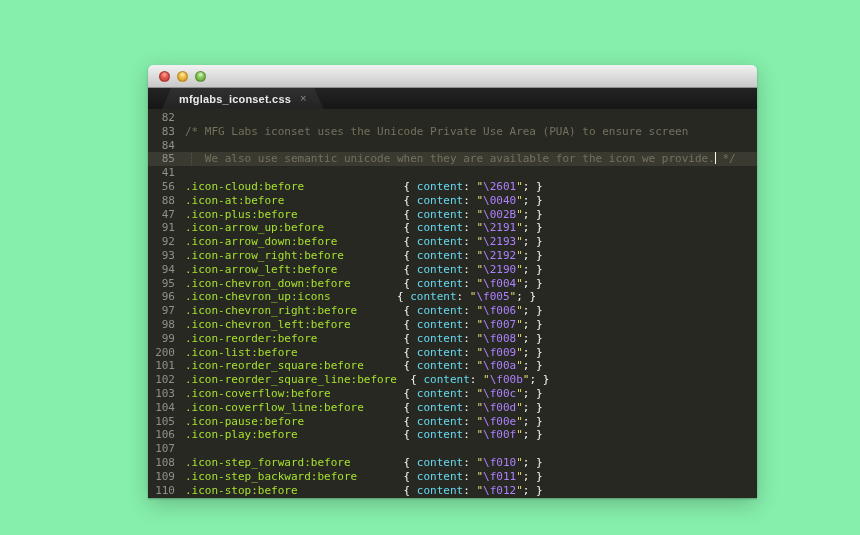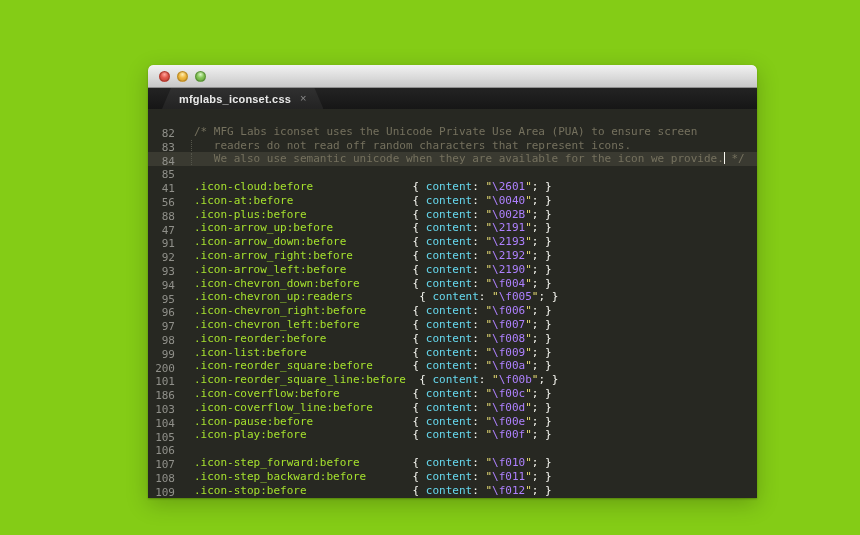--- a/index.html
+++ b/index.html
@@ -1,17 +1,17 @@
 <!DOCTYPE html>
 <html style="--editor-bg: #272822; --gutter: #90908a; --active-bg: #3a3a31; --green: #a6e22e; --cyan: #66d9ef; --yellow: #e6db74; --purple: #ae81ff; --punct: #f8f8f2; --comment: #75715e;"><head>
 <meta charset="utf-8">
 <style>
   html,body{margin:0;padding:0;}
   body{width:860px;height:535px;overflow:hidden;font-family:"Liberation Sans",sans-serif;}
-  .stage{position:relative;width:860px;height:535px;background:#84cc16;}
+  .stage{position:relative;width:860px;height:535px;background:#86efac;}
   .window{position:absolute;left:148px;top:65px;width:609px;height:433px;
     border-radius:5px 5px 0 0;overflow:hidden;
     box-shadow:0 6px 22px rgba(0,0,0,.22),0 1px 2px rgba(0,0,0,.25);}
   
   .titlebar{height:22px;background:linear-gradient(#f2f2f2,#c8c8c8);
     border-bottom:1px solid #8f8f8f;display:flex;align-items:center;padding-left:11px;
     border-radius:5px 5px 0 0;}
   .lights{display:flex;gap:7px;}
   .light{width:11px;height:11px;border-radius:50%;box-shadow:inset 0 0 1px rgba(0,0,0,.4);}
   .light.red{background:radial-gradient(circle at 50% 28%,#ffa49c 0%,#e1574c 45%,#c64237 100%);border:1px solid rgba(150,40,30,.55);}
@@ -24,22 +24,22 @@
     clip-path:polygon(0 100%,9px 0,calc(100% - 9px) 0,100% 100%);
     background:linear-gradient(#303030,#232323);}
   .tab-label{font-size:11px;font-weight:bold;color:#e9e9e9;letter-spacing:.2px;}
   .tab-close{font-size:11px;color:#8b8b8b;cursor:pointer;line-height:1;}
   
   .editor{height:390px;background:var(--editor-bg,#272822);overflow:hidden;
     font-family:"DejaVu Sans Mono",monospace;font-size:11px;line-height:13.8px;
     padding-top:2px;color:var(--punct,#f8f8f2);}
   .row{display:flex;height:13.8px;white-space:pre;}
   .row.active{background:var(--active-bg,#3a3a31);}
-  .gutter{width:27px;flex:0 0 27px;text-align:right;color:var(--gutter,#90908a);user-select:none;margin-top:16px;}
-  .code{padding-left:19px;position:relative;text-align:center;}
+  .gutter{width:27px;flex:0 0 27px;text-align:right;color:var(--gutter,#90908a);user-select:none;}
+  .code{padding-left:10px;position:relative;text-align:center;}
   .row.guide .code::before{content:"";position:absolute;left:16px;top:1px;bottom:1px;
     border-left:1px dotted #54554a;}
   .t-sel{color:var(--green,#a6e22e);}
   .t-prop{color:var(--cyan,#66d9ef);}
   .t-str{color:var(--yellow,#e6db74);}
   .t-esc{color:var(--purple,#ae81ff);}
   .t-pun{color:var(--punct,#f8f8f2);}
   .t-com{color:var(--comment,#75715e);}
   .cursor{display:inline-block;width:1px;height:12px;background:#f8f8f0;
     vertical-align:-2px;}
@@ -61,38 +61,38 @@
     <div class="tabbar">
       <div class="tab">
         <span class="tab-label">mfglabs_iconset.css</span>
         <span class="tab-close">×</span>
       </div>
     </div>
 
     <div class="editor" id="editor">
         <div class="row"><span class="gutter">82</span><span class="code"></span></div>
         <div class="row"><span class="gutter">83</span><span class="code"><span class="t-com">/* MFG Labs iconset uses the Unicode Private Use Area (PUA) to ensure screen</span></span></div>
-        <div class="row guide"><span class="gutter">84</span><span class="code"><span class="t-com">   readers do not read off random characters that represent icons.</span></span></div>
+        <div class="row guide"><span class="gutter">84</span></div>
         <div class="row active guide"><span class="gutter">85</span><span class="code"><span class="t-com">   We also use semantic unicode when they are available for the icon we provide.</span><span class="cursor"></span><span class="t-com"> */</span></span></div>
         <div class="row"><span class="gutter">41</span><span class="code"></span></div>
         <div class="row"><span class="gutter">56</span><span class="code"><span class="t-sel">.icon-cloud:before               </span><span class="t-pun">{ </span><span class="t-prop">content</span><span class="t-pun">: </span><span class="t-str">"</span><span class="t-esc">\2601</span><span class="t-str">"</span><span class="t-pun">; }</span></span></div>
         <div class="row"><span class="gutter">88</span><span class="code"><span class="t-sel">.icon-at:before                  </span><span class="t-pun">{ </span><span class="t-prop">content</span><span class="t-pun">: </span><span class="t-str">"</span><span class="t-esc">\0040</span><span class="t-str">"</span><span class="t-pun">; }</span></span></div>
         <div class="row"><span class="gutter">47</span><span class="code"><span class="t-sel">.icon-plus:before                </span><span class="t-pun">{ </span><span class="t-prop">content</span><span class="t-pun">: </span><span class="t-str">"</span><span class="t-esc">\002B</span><span class="t-str">"</span><span class="t-pun">; }</span></span></div>
         <div class="row"><span class="gutter">91</span><span class="code"><span class="t-sel">.icon-arrow_up:before            </span><span class="t-pun">{ </span><span class="t-prop">content</span><span class="t-pun">: </span><span class="t-str">"</span><span class="t-esc">\2191</span><span class="t-str">"</span><span class="t-pun">; }</span></span></div>
         <div class="row"><span class="gutter">92</span><span class="code"><span class="t-sel">.icon-arrow_down:before          </span><span class="t-pun">{ </span><span class="t-prop">content</span><span class="t-pun">: </span><span class="t-str">"</span><span class="t-esc">\2193</span><span class="t-str">"</span><span class="t-pun">; }</span></span></div>
         <div class="row"><span class="gutter">93</span><span class="code"><span class="t-sel">.icon-arrow_right:before         </span><span class="t-pun">{ </span><span class="t-prop">content</span><span class="t-pun">: </span><span class="t-str">"</span><span class="t-esc">\2192</span><span class="t-str">"</span><span class="t-pun">; }</span></span></div>
         <div class="row"><span class="gutter">94</span><span class="code"><span class="t-sel">.icon-arrow_left:before          </span><span class="t-pun">{ </span><span class="t-prop">content</span><span class="t-pun">: </span><span class="t-str">"</span><span class="t-esc">\2190</span><span class="t-str">"</span><span class="t-pun">; }</span></span></div>
         <div class="row"><span class="gutter">95</span><span class="code"><span class="t-sel">.icon-chevron_down:before        </span><span class="t-pun">{ </span><span class="t-prop">content</span><span class="t-pun">: </span><span class="t-str">"</span><span class="t-esc">\f004</span><span class="t-str">"</span><span class="t-pun">; }</span></span></div>
-        <div class="row"><span class="gutter">96</span><span class="code"><span class="t-sel">.icon-chevron_up:readers          </span><span class="t-pun">{ </span><span class="t-prop">content</span><span class="t-pun">: </span><span class="t-str">"</span><span class="t-esc">\f005</span><span class="t-str">"</span><span class="t-pun">; }</span></span></div>
+        <div class="row"><span class="gutter">96</span><span class="code"><span class="t-sel">.icon-chevron_up:icons          </span><span class="t-pun">{ </span><span class="t-prop">content</span><span class="t-pun">: </span><span class="t-str">"</span><span class="t-esc">\f005</span><span class="t-str">"</span><span class="t-pun">; }</span></span></div>
         <div class="row"><span class="gutter">97</span><span class="code"><span class="t-sel">.icon-chevron_right:before       </span><span class="t-pun">{ </span><span class="t-prop">content</span><span class="t-pun">: </span><span class="t-str">"</span><span class="t-esc">\f006</span><span class="t-str">"</span><span class="t-pun">; }</span></span></div>
         <div class="row"><span class="gutter">98</span><span class="code"><span class="t-sel">.icon-chevron_left:before        </span><span class="t-pun">{ </span><span class="t-prop">content</span><span class="t-pun">: </span><span class="t-str">"</span><span class="t-esc">\f007</span><span class="t-str">"</span><span class="t-pun">; }</span></span></div>
         <div class="row"><span class="gutter">99</span><span class="code"><span class="t-sel">.icon-reorder:before             </span><span class="t-pun">{ </span><span class="t-prop">content</span><span class="t-pun">: </span><span class="t-str">"</span><span class="t-esc">\f008</span><span class="t-str">"</span><span class="t-pun">; }</span></span></div>
         <div class="row"><span class="gutter">200</span><span class="code"><span class="t-sel">.icon-list:before                </span><span class="t-pun">{ </span><span class="t-prop">content</span><span class="t-pun">: </span><span class="t-str">"</span><span class="t-esc">\f009</span><span class="t-str">"</span><span class="t-pun">; }</span></span></div>
         <div class="row"><span class="gutter">101</span><span class="code"><span class="t-sel">.icon-reorder_square:before      </span><span class="t-pun">{ </span><span class="t-prop">content</span><span class="t-pun">: </span><span class="t-str">"</span><span class="t-esc">\f00a</span><span class="t-str">"</span><span class="t-pun">; }</span></span></div>
-        <div class="row"><span class="gutter">186</span><span class="code"><span class="t-sel">.icon-reorder_square_line:before  </span><span class="t-pun">{ </span><span class="t-prop">content</span><span class="t-pun">: </span><span class="t-str">"</span><span class="t-esc">\f00b</span><span class="t-str">"</span><span class="t-pun">; }</span></span></div>
+        <div class="row"><span class="gutter">102</span><span class="code"><span class="t-sel">.icon-reorder_square_line:before  </span><span class="t-pun">{ </span><span class="t-prop">content</span><span class="t-pun">: </span><span class="t-str">"</span><span class="t-esc">\f00b</span><span class="t-str">"</span><span class="t-pun">; }</span></span></div>
         <div class="row"><span class="gutter">103</span><span class="code"><span class="t-sel">.icon-coverflow:before           </span><span class="t-pun">{ </span><span class="t-prop">content</span><span class="t-pun">: </span><span class="t-str">"</span><span class="t-esc">\f00c</span><span class="t-str">"</span><span class="t-pun">; }</span></span></div>
         <div class="row"><span class="gutter">104</span><span class="code"><span class="t-sel">.icon-coverflow_line:before      </span><span class="t-pun">{ </span><span class="t-prop">content</span><span class="t-pun">: </span><span class="t-str">"</span><span class="t-esc">\f00d</span><span class="t-str">"</span><span class="t-pun">; }</span></span></div>
         <div class="row"><span class="gutter">105</span><span class="code"><span class="t-sel">.icon-pause:before               </span><span class="t-pun">{ </span><span class="t-prop">content</span><span class="t-pun">: </span><span class="t-str">"</span><span class="t-esc">\f00e</span><span class="t-str">"</span><span class="t-pun">; }</span></span></div>
         <div class="row"><span class="gutter">106</span><span class="code"><span class="t-sel">.icon-play:before                </span><span class="t-pun">{ </span><span class="t-prop">content</span><span class="t-pun">: </span><span class="t-str">"</span><span class="t-esc">\f00f</span><span class="t-str">"</span><span class="t-pun">; }</span></span></div>
         <div class="row"><span class="gutter">107</span><span class="code"></span></div>
         <div class="row"><span class="gutter">108</span><span class="code"><span class="t-sel">.icon-step_forward:before        </span><span class="t-pun">{ </span><span class="t-prop">content</span><span class="t-pun">: </span><span class="t-str">"</span><span class="t-esc">\f010</span><span class="t-str">"</span><span class="t-pun">; }</span></span></div>
         <div class="row"><span class="gutter">109</span><span class="code"><span class="t-sel">.icon-step_backward:before       </span><span class="t-pun">{ </span><span class="t-prop">content</span><span class="t-pun">: </span><span class="t-str">"</span><span class="t-esc">\f011</span><span class="t-str">"</span><span class="t-pun">; }</span></span></div>
         <div class="row"><span class="gutter">110</span><span class="code"><span class="t-sel">.icon-stop:before                </span><span class="t-pun">{ </span><span class="t-prop">content</span><span class="t-pun">: </span><span class="t-str">"</span><span class="t-esc">\f012</span><span class="t-str">"</span><span class="t-pun">; }</span></span></div>
       </div>
 

